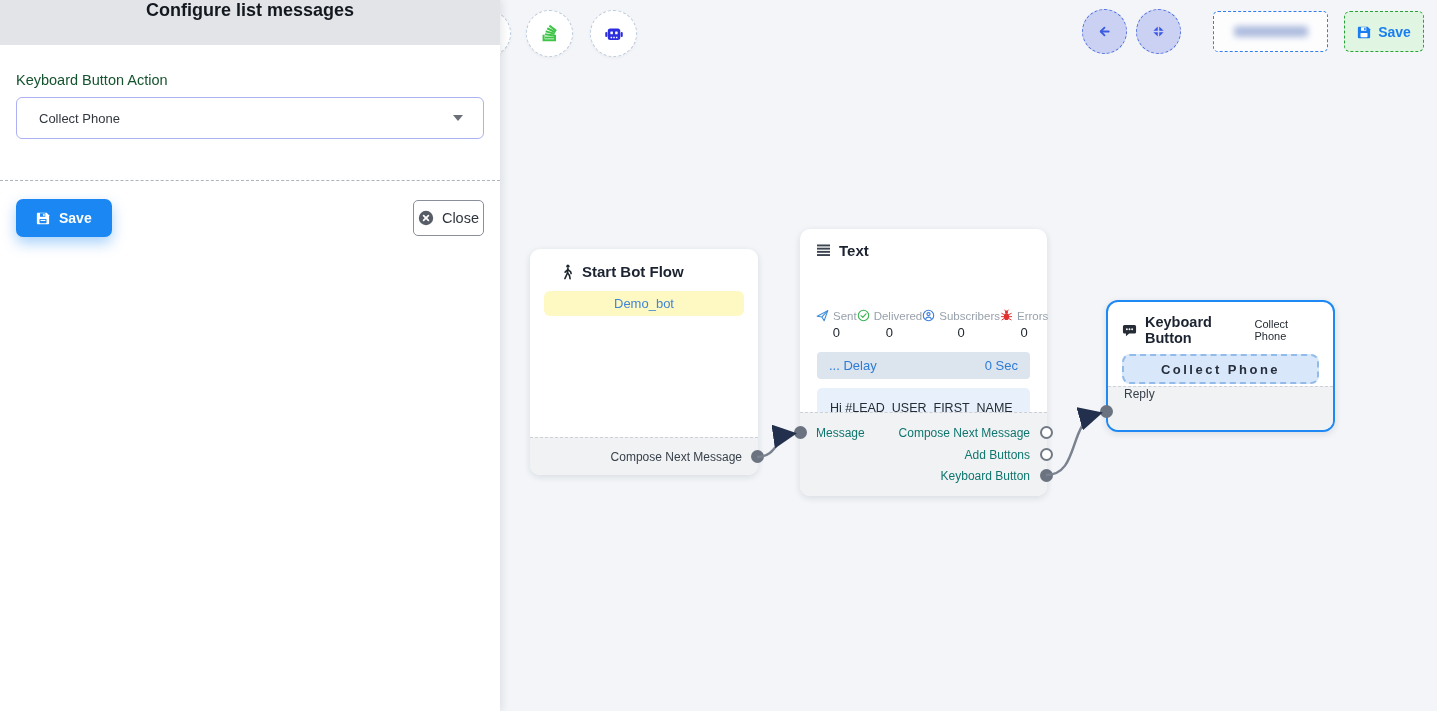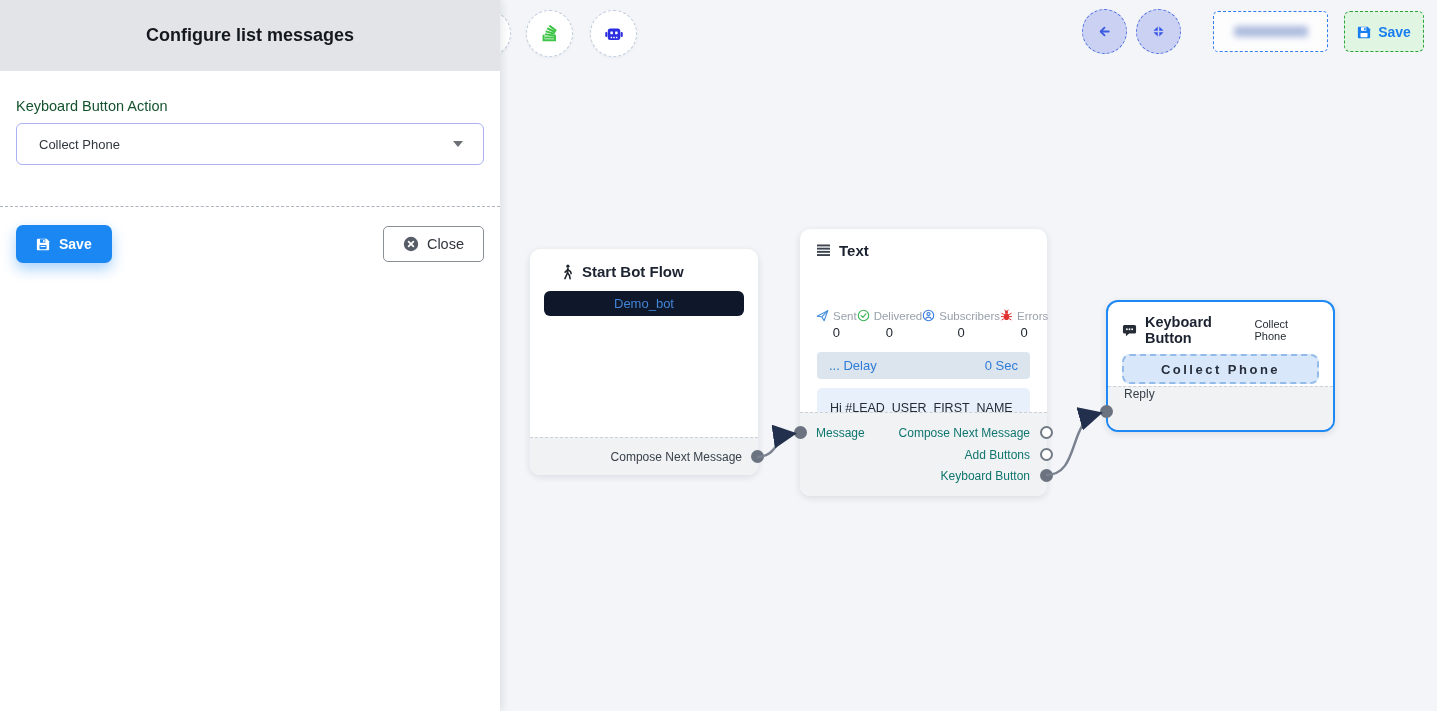--- a/index.html
+++ b/index.html
@@ -2,35 +2,35 @@
 <html><head>
 <meta charset="utf-8">
 <style>
   * { margin:0; padding:0; box-sizing:border-box; }
   html,body { width:1437px; height:711px; overflow:hidden; }
   body { display:flex; font-family:"Liberation Sans", sans-serif; background:#f3f5f8; }
 
   
   .panel { width:500px; height:711px; background:#ffffff; z-index:10; position:relative;
            box-shadow:2px 0 8px rgba(20,30,50,.10); flex:0 0 500px; }
-  .panel-header { height:71px; background:#e2e4e8; display:flex; align-items:center; justify-content:center; }
+  .panel-header { height:45px; background:#e2e4e8; display:flex; justify-content:center; }
   .panel-title { font-size:18px; font-weight:700; color:#14181f; }
   .panel-field-label { margin:27px 16px 9px 16px; font-size:14.5px; color:#14532d; }
   .select { margin:0 16px; height:42px; border:1px solid #abb1f2; border-radius:6px; background:#fff;
             display:flex; align-items:center; padding:0 20px 0 22px; cursor:pointer; }
   .select-value { flex:1; font-size:13px; color:#32373e; }
   .caret { width:0; height:0; border-left:5px solid transparent; border-right:5px solid transparent;
            border-top:6px solid #6b7077; }
   .panel-divider { margin-top:41px; border-top:1px dashed #aeb4bc; }
   .panel-buttons { display:flex; justify-content:space-between; align-items:center; padding:18px 16px; }
   .btn-save-left { display:flex; align-items:center; gap:9px; background:#1b87f2; color:#fff;
                    border:none; border-radius:7px; padding:11px 20px; font-size:14px; font-weight:700;
                    cursor:pointer; box-shadow:0 6px 14px rgba(27,135,242,.38); font-family:inherit; }
   .btn-close { display:flex; align-items:center; gap:8px; background:#fff; color:#2f353c;
-               border:1px solid #8a9099; border-radius:5px; padding:9px 19px; font-size:14.5px;
+               border:1px solid #8a9099; border-radius:5px; padding:9px 4px; font-size:14.5px;
                cursor:pointer; font-family:inherit; }
 
   
   .canvas { position:relative; flex:1; height:711px; background:#f3f5f8; overflow:hidden; }
 
   .tool-circle { position:absolute; width:47px; height:47px; border-radius:50%; background:#ffffff;
                  border:1px dashed #bccbdf; display:flex; align-items:center; justify-content:center;
                  cursor:pointer; box-shadow:0 1px 3px rgba(30,40,60,.05); }
 
   .topbar-right { position:absolute; top:9px; right:13px; display:flex; align-items:center; z-index:5; }
@@ -47,21 +47,21 @@
   .node { position:absolute; background:#fff; border-radius:10px; box-shadow:0 2px 7px rgba(25,39,60,.12); z-index:2; }
   .node-footer { position:absolute; left:0; right:0; bottom:0; background:#f0f2f4;
                  border-top:1px dashed #ccd1d7; border-radius:0 0 10px 10px; }
   .port { position:absolute; width:13px; height:13px; border-radius:50%; background:#6b7280; z-index:4; cursor:crosshair; }
   .port.hollow { background:#fff; border:2px solid #717984; }
 
   
   .node-start { left:30px; top:249px; width:228px; height:226px; }
   .node-head { display:flex; align-items:center; gap:8px; padding:14px 16px 8px 31px; }
   .node-title { font-size:15px; font-weight:700; color:#1c2330; }
-  .bot-pill { margin:3px 14px 14px 14px; height:25px; background:#0f172a; border-radius:6px;
+  .bot-pill { margin:3px 14px 14px 14px; height:25px; background:#fef9c3; border-radius:6px;
               display:flex; align-items:center; justify-content:center; cursor:pointer; }
   .bot-pill span { font-size:13px; color:#4285d6; }
   .fields-box { margin:9px 14px 0 14px; border:1px dashed #ccdaea; border-radius:4px; }
   .field { padding:5px 10px 6px 10px; }
   .field + .field { border-top:1px dashed #d5dfeb; }
   .field-label { font-size:10.5px; color:#a6aeb8; line-height:13px; }
   .field-value { font-size:13px; color:#262c33; line-height:17px; margin-top:2px; }
   .start-footer { height:38px; display:flex; align-items:center; justify-content:flex-end; padding-right:16px; }
   .footer-label { font-size:12px; color:#39414b; }
 

